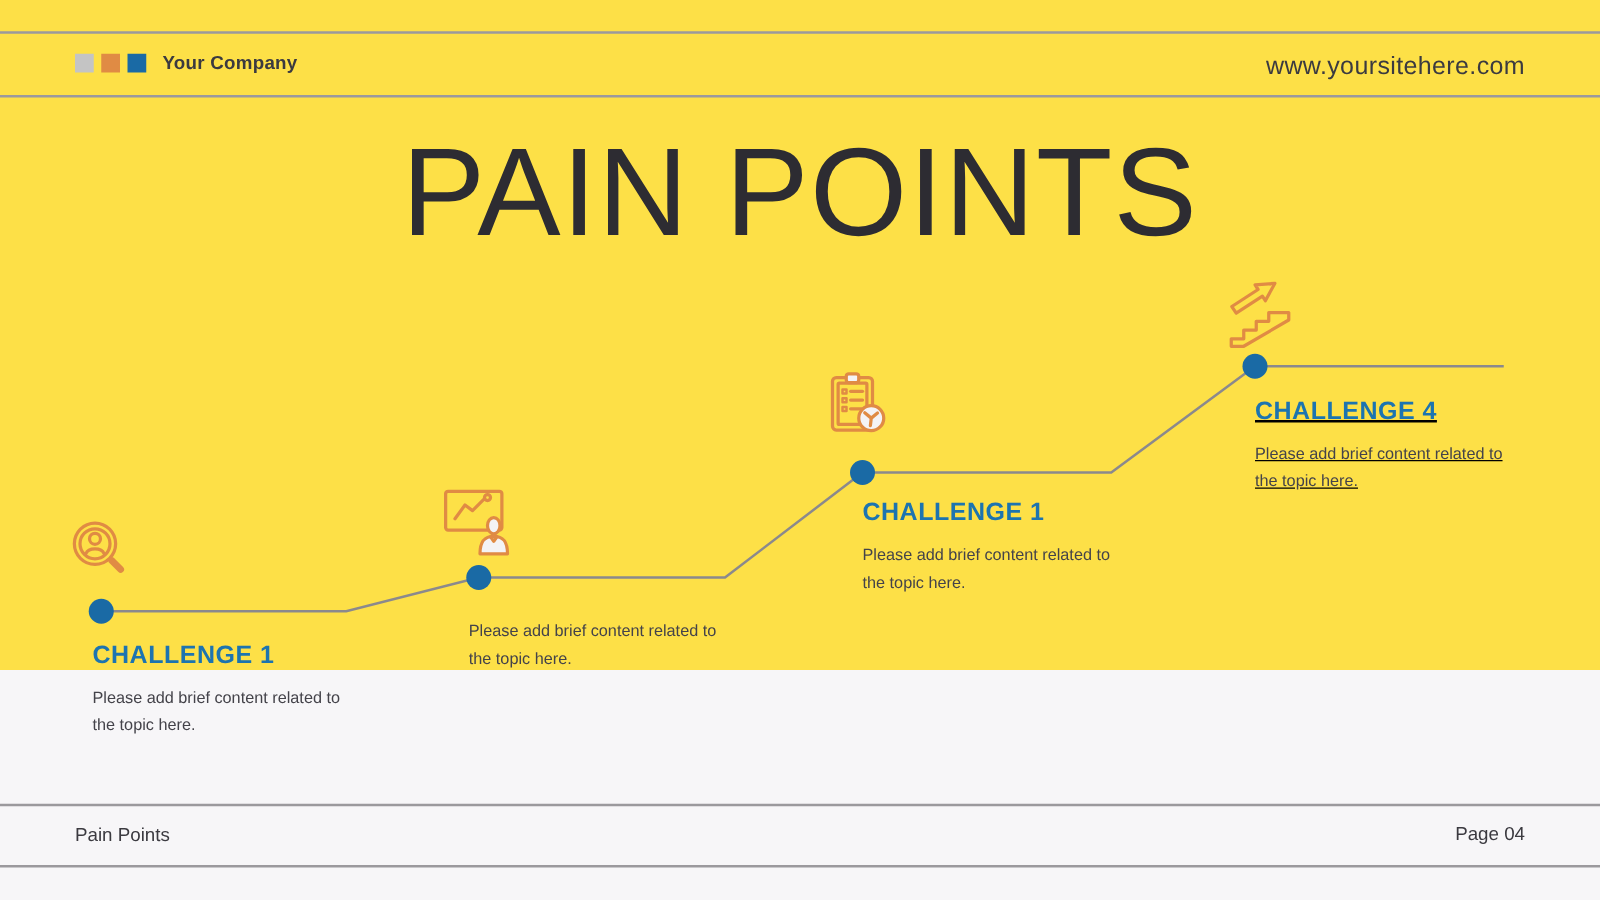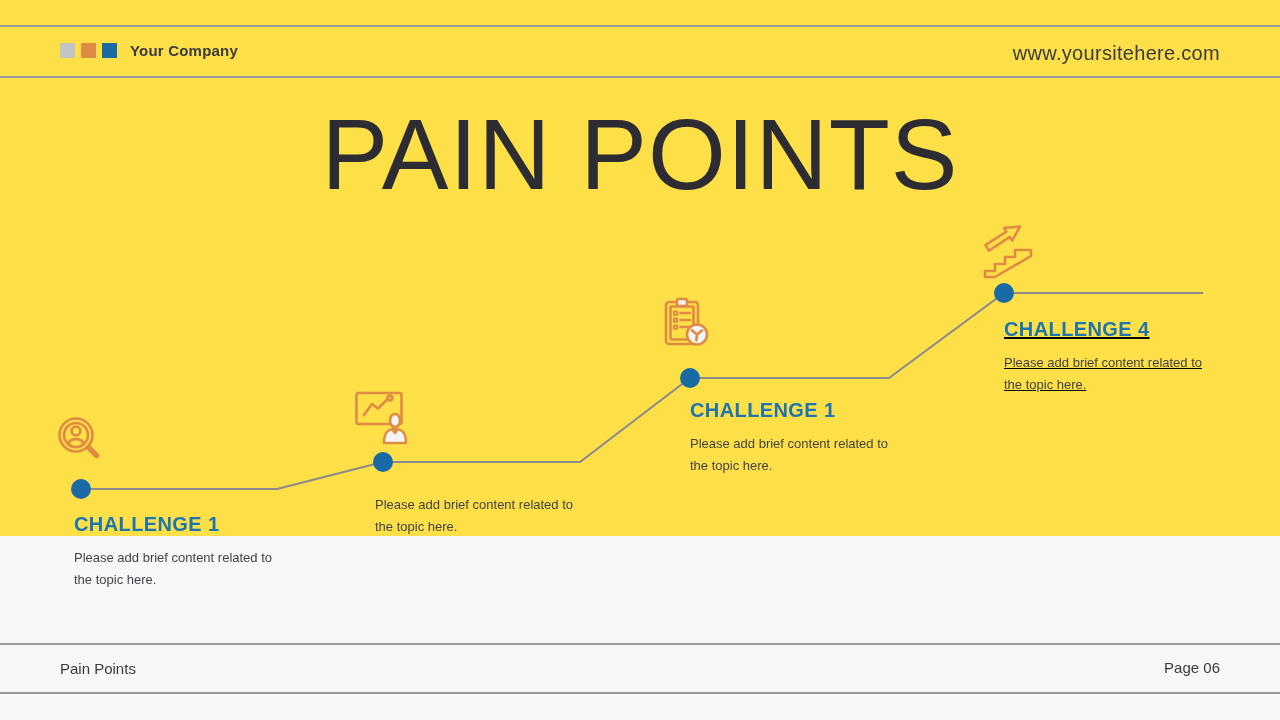--- a/index.html
+++ b/index.html
@@ -153,15 +153,15 @@
   <div class="challenge c3">
     <h2>CHALLENGE 1</h2>
     <p>Please add brief content related to the topic here.</p>
   </div>
   <div class="challenge c4">
     <h2>CHALLENGE 4</h2>
     <p>Please add brief content related to the topic here.</p>
   </div>
 
   <div class="footer-left">Pain Points</div>
-  <div class="footer-right">Page 06</div>
+  <div class="footer-right">Page 04</div>
 
 </div>
 
 </body></html>

